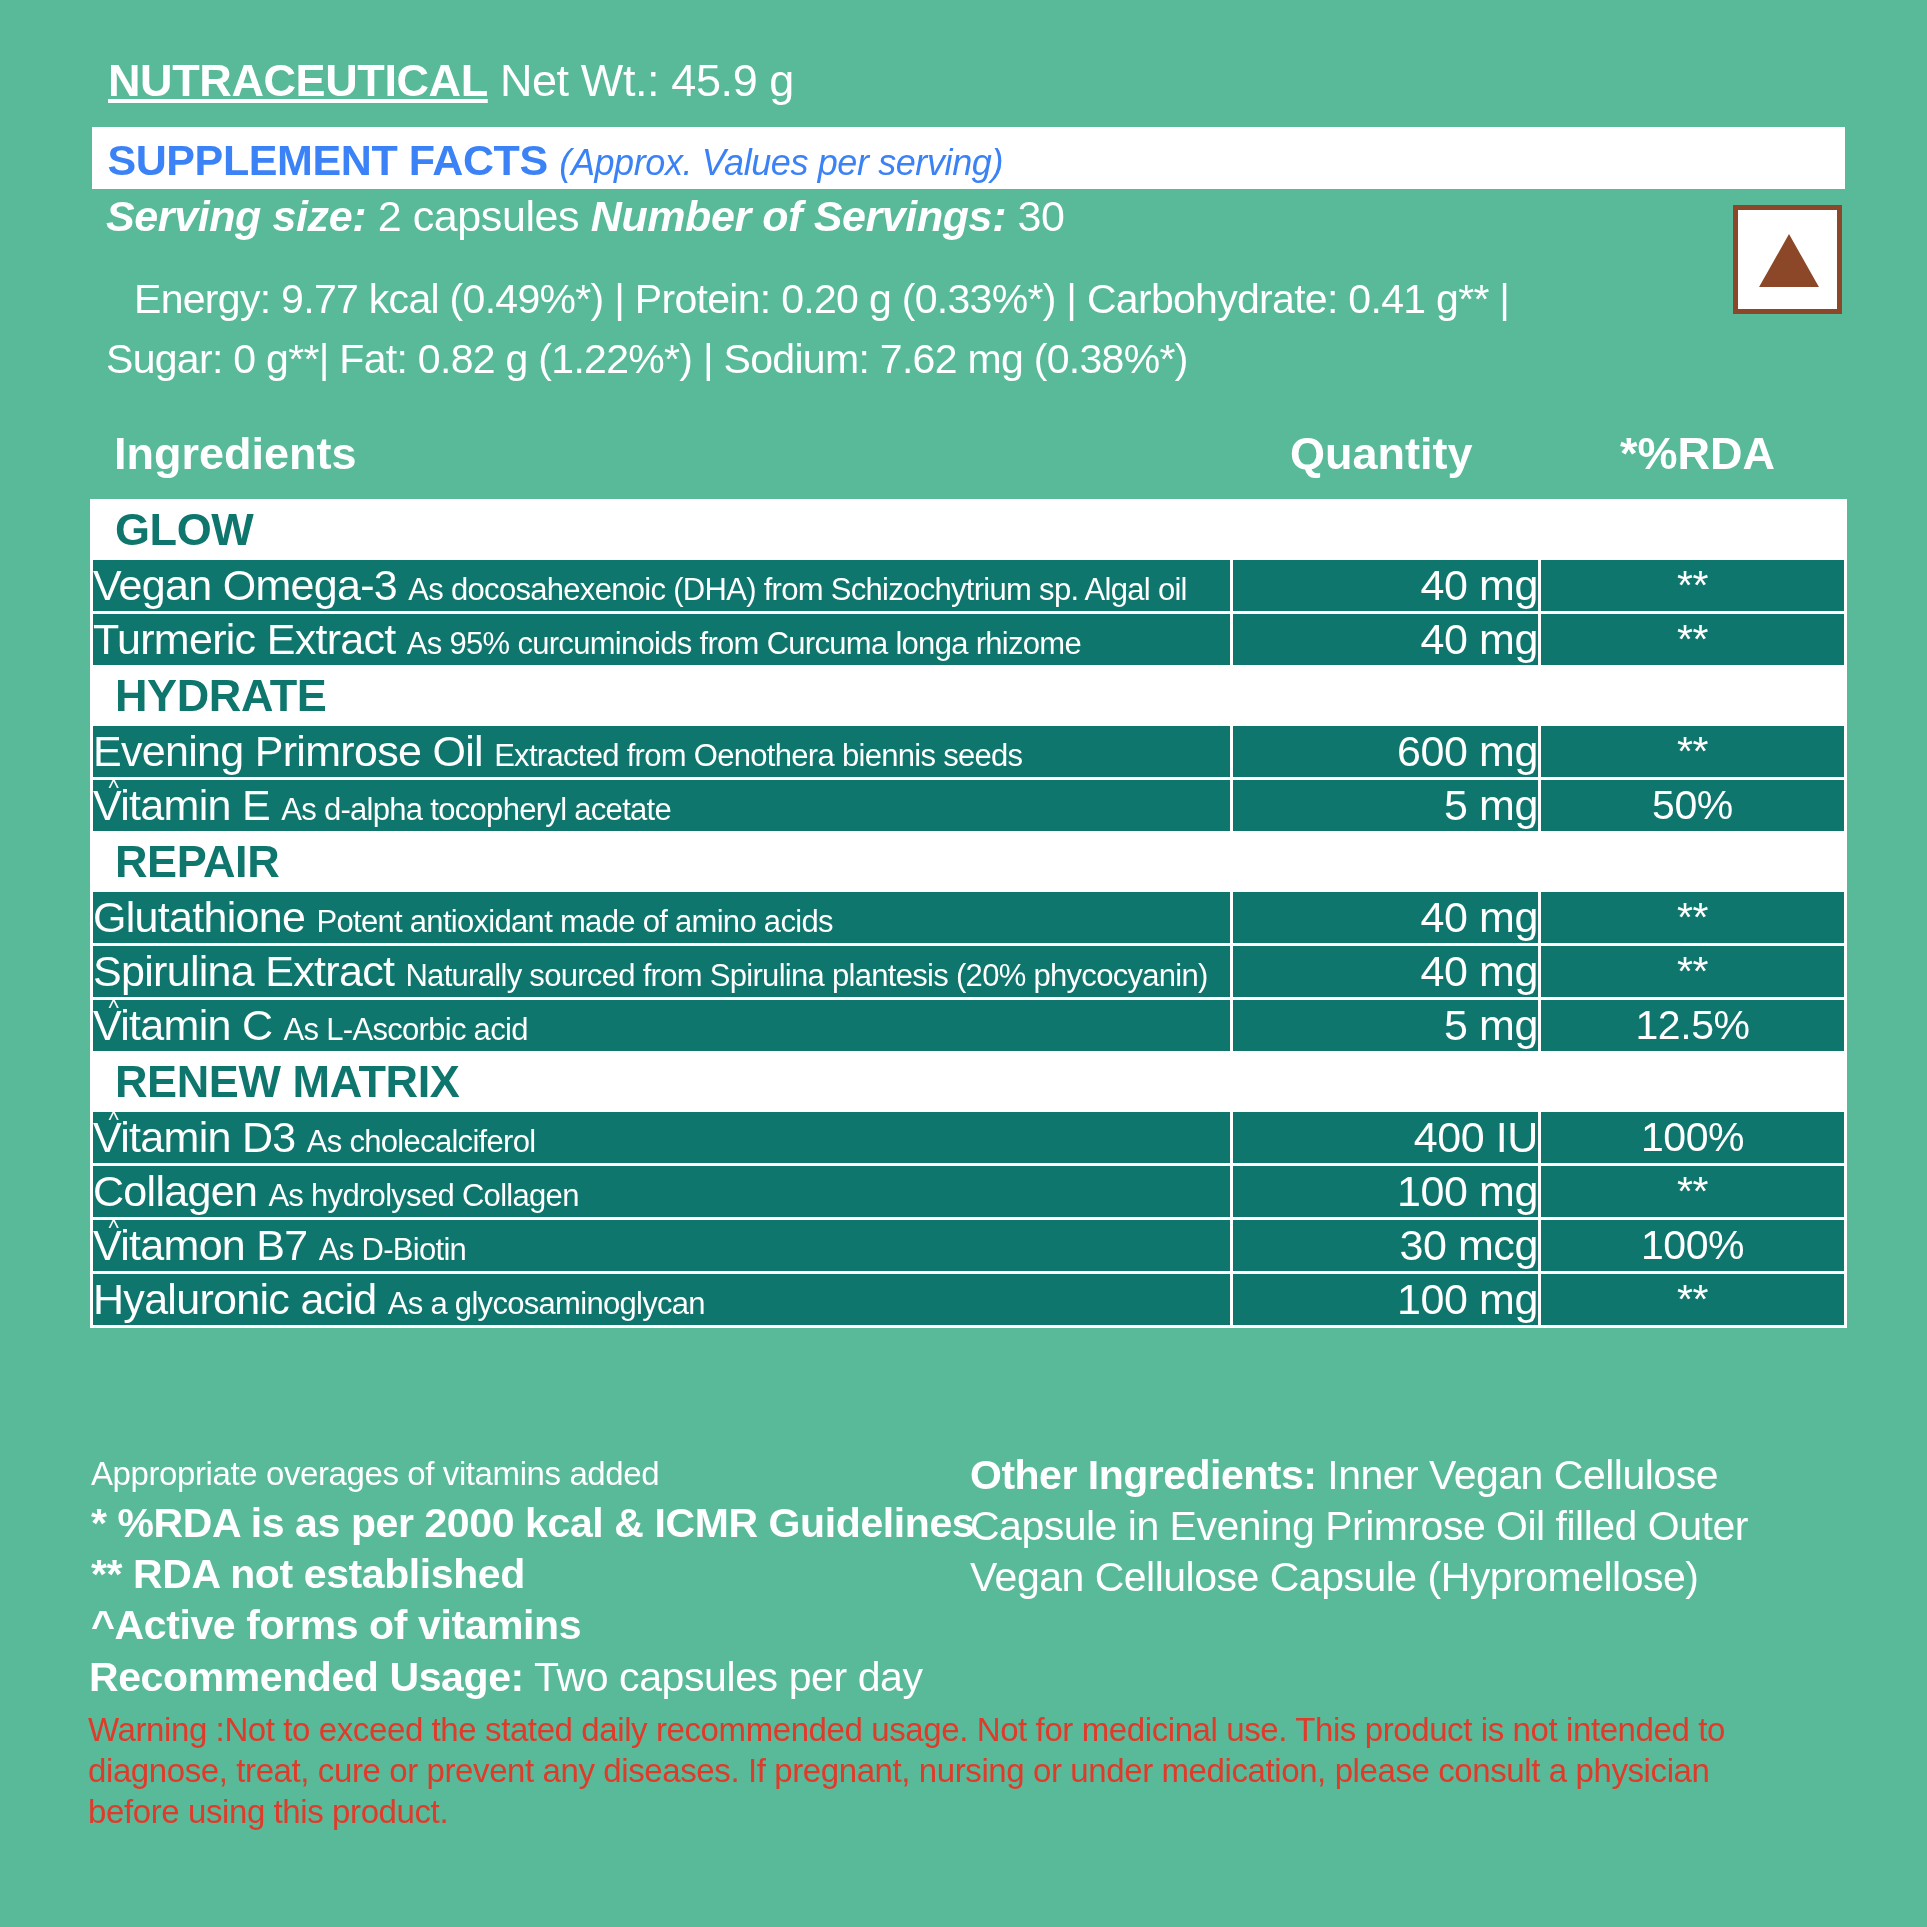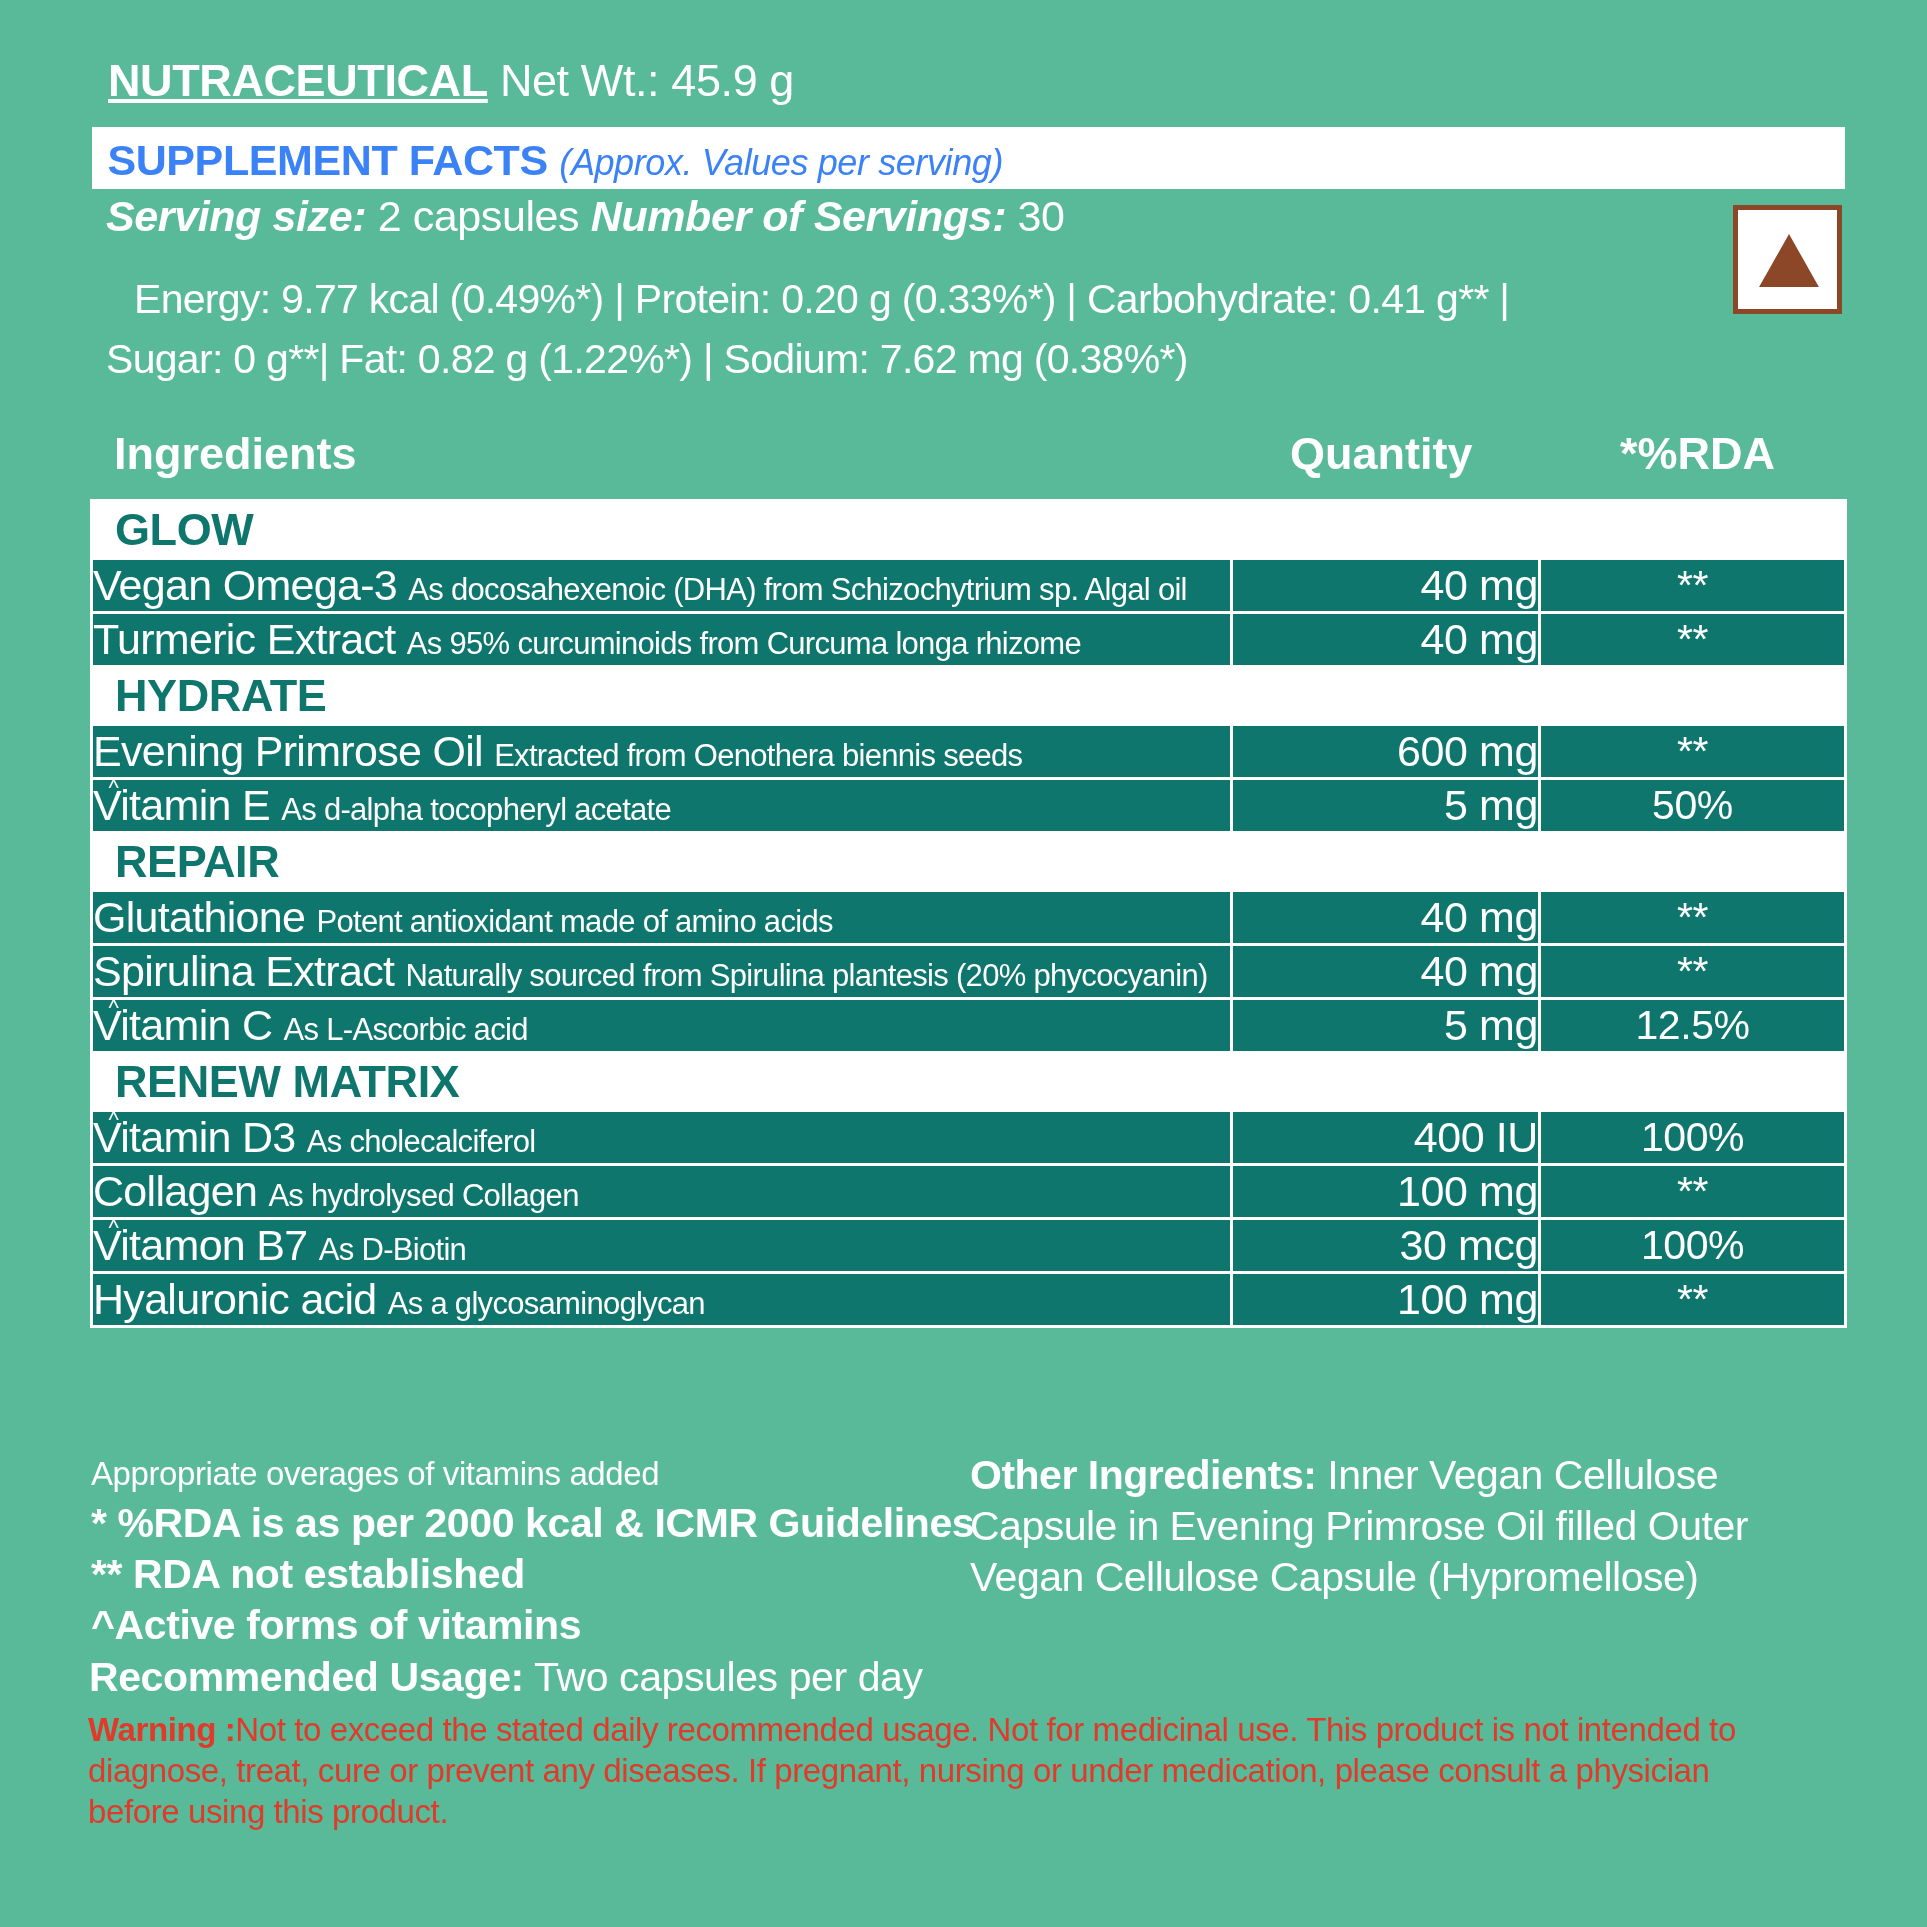--- a/index.html
+++ b/index.html
@@ -47,21 +47,21 @@
 
   .notes { left: 91px; top: 1455px; }
   .notes div { white-space: nowrap; letter-spacing: -0.4px; }
   .n1 { font-size: 33px; height: 45px; }
   .n2 { font-size: 41px; height: 51px; font-weight: bold; }
   .usage { left: 89px; top: 1654px; font-size: 41px; white-space: nowrap; letter-spacing: -0.4px; }
   .usage .b { font-weight: 700; }
   .other { left: 970px; top: 1450px; width: 856px; font-size: 41px; line-height: 51px; letter-spacing: -0.5px; }
   .other .b { font-weight: 700; }
   .warning { left: 88px; top: 1709px; width: 1712px; font-size: 33px; line-height: 41px; color: #E03A2A; letter-spacing: -0.4px; }
-  .warning .b { font-weight: 700; margin-top: 48px; }
+  .warning .b { font-weight: 400; margin-top: 48px; }
 </style>
 </head>
 <body>
 
 <div class="abs title-row">
   <span class="b">NUTRACEUTICAL</span>
   <span>Net Wt.: 45.9 g</span>
 </div>
 
 <div class="abs facts-band">

